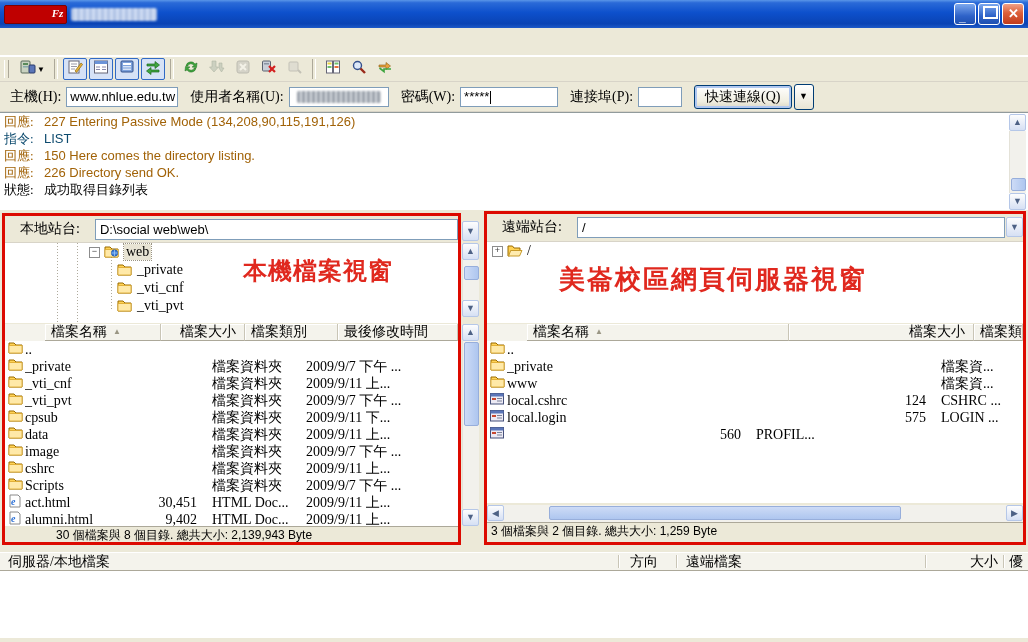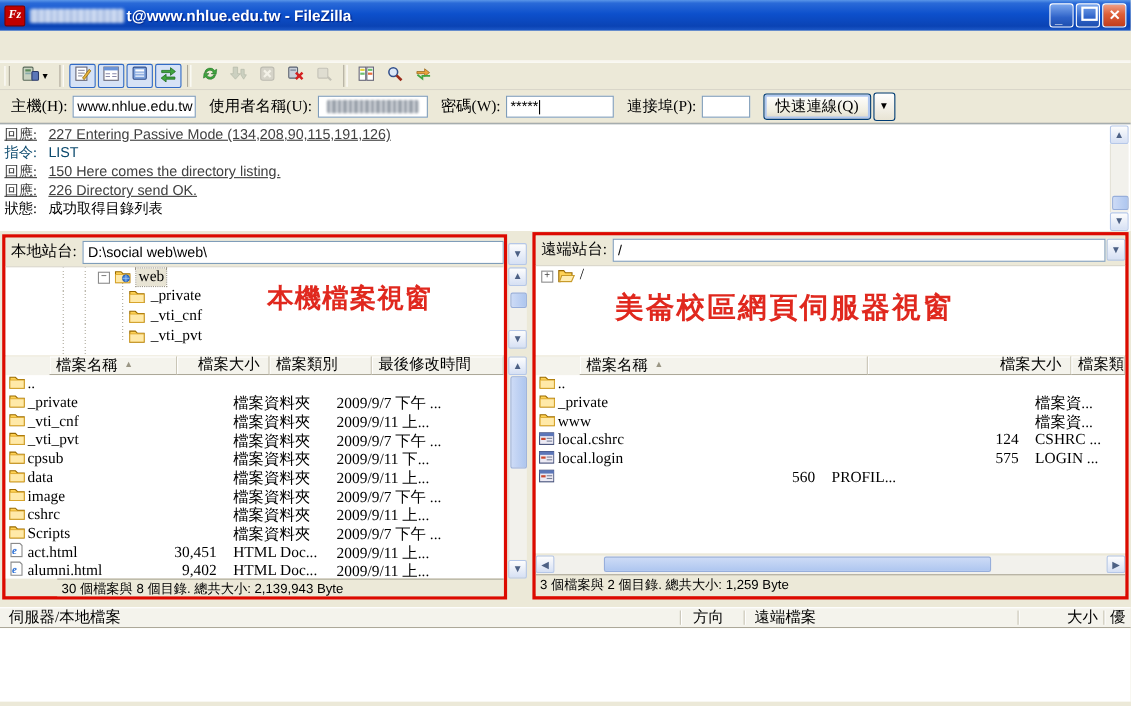--- a/index.html
+++ b/index.html
@@ -5,21 +5,21 @@
   html,body{margin:0;padding:0;}
   body{width:1028px;height:642px;position:relative;background:#ECE9D8;
        font-family:"Liberation Sans",sans-serif;overflow:hidden;
        -webkit-font-smoothing:none;}
 
   
   .titlebar{position:absolute;left:0;top:0;width:1028px;height:28px;
     background:linear-gradient(180deg,#5A96E8 0%,#2A6AD8 10%,#0D50CC 45%,#0A43B4 85%,#1E5AC8 100%);
     display:flex;align-items:center;padding-left:4px;box-sizing:border-box;}
   .appicon{width:17px;height:17px;background:#BF0000;border:1px solid #7d0000;border-radius:2px;
-    color:#fff;font:italic bold 11px/15px "Liberation Serif",serif;text-align:center;margin-right:4px;}
+    color:#fff;font:italic bold 11px/15px "Liberation Serif",serif;text-align:center;margin-right:4px;padding-left:44px;}
   .redact-title{width:86px;height:13px;border-radius:2px;margin-right:2px;
     background:repeating-linear-gradient(90deg,#cdd8ea 0 3px,#f0f4fa 3px 6px);filter:blur(1.3px);opacity:.85;}
   .titletext{color:#fff;font-weight:bold;font-size:14px;text-shadow:1px 1px 1px #00248a;white-space:nowrap;}
   .winbtns{position:absolute;right:4px;top:3px;display:flex;gap:2px;}
   .wbtn{width:22px;height:22px;border:1px solid #fff;border-radius:3px;box-sizing:border-box;
     background:linear-gradient(180deg,#7CA8EE,#2E62C8 60%,#1E4FB0);position:relative;}
   .wbtn.close{background:linear-gradient(180deg,#F0A088,#DD5F38 45%,#C13C1D);}
   .wbtn .glyph{position:absolute;color:#fff;font-weight:bold;}
   .wbtn.min .glyph{left:4px;bottom:0px;font-size:12px;}
   .wbtn.max .glyph{left:4px;top:2px;width:11px;height:9px;border:2px solid #fff;}
@@ -59,21 +59,21 @@
   .qc-caret{width:18px;height:24px;border:1px solid #003C74;border-radius:3px;
     background:linear-gradient(180deg,#fff,#E8E4D4);font-size:9px;text-align:center;line-height:22px;}
   .caret-line{display:inline-block;width:1px;height:13px;background:#000;vertical-align:middle;margin-left:1px;}
 
   
   .log{position:absolute;left:0;top:112px;width:1028px;height:98px;background:#fff;
     border-top:1px solid #919B9C;box-sizing:border-box;font-size:14px;overflow:hidden;}
   .logline{display:flex;line-height:16px;padding-top:1px;}
   .loglabel{width:40px;padding-left:4px;font-family:"Liberation Serif",serif;font-size:13px;flex:none;}
   .logtext{font-size:13px;}
-  .c-green{color:#404040;text-decoration:underline;} .c-blue{color:#0c4a6e;} .c-black{color:#000;}
+  .c-green{color:#a16207;} .c-blue{color:#0c4a6e;} .c-black{color:#000;}
 
   
   .sb-btn{position:absolute;width:17px;height:17px;background:linear-gradient(180deg,#FDFDFD,#D6E0F4);
     border:1px solid #B5C7E8;border-radius:2px;box-sizing:border-box;color:#4D6185;
     font-size:9px;text-align:center;line-height:15px;}
   .sb-track{position:absolute;width:17px;background:#F2F1EC;border-left:1px solid #E4E2D8;box-sizing:border-box;}
   .sb-thumb{position:absolute;width:15px;left:1px;background:linear-gradient(90deg,#CDDBF6,#AEC6EF);
     border:1px solid #97AEDB;border-radius:2px;box-sizing:border-box;}
   .h-btn{position:absolute;width:17px;height:16px;background:linear-gradient(180deg,#FDFDFD,#D6E0F4);
     border:1px solid #B5C7E8;border-radius:2px;box-sizing:border-box;color:#4D6185;font-size:9px;
@@ -83,21 +83,21 @@
 
   
   .main{position:absolute;left:0;top:210px;width:1028px;height:342px;background:#ECE9D8;}
   .redbox{position:absolute;border:3px solid #DC0A00;box-sizing:border-box;background:transparent;}
   #localbox{left:2px;top:3px;width:459px;height:332px;}
   #remotebox{left:484px;top:1px;width:542px;height:334px;}
   .boxinner{position:absolute;left:0;top:0;right:0;bottom:0;overflow:hidden;}
 
   .siterow{position:absolute;left:0;top:0;right:0;height:26px;background:#ECE9D8;
     display:flex;align-items:center;}
-  .sitelabel{font-size:14px;font-family:"Liberation Serif",serif;padding:0 5px;white-space:nowrap;}
+  .sitelabel{font-size:14px;font-family:"Liberation Serif",serif;padding:0 15px;white-space:nowrap;}
   .sitefield{height:21px;border:1px solid #7F9DB9;background:#fff;flex:1;font-size:13px;
     line-height:19px;padding-left:4px;box-sizing:border-box;white-space:nowrap;overflow:hidden;}
 
   .treearea{position:absolute;left:0;right:0;background:#fff;overflow:hidden;border-top:1px solid #D8D4C8;}
   #localbox .treearea{top:26px;height:80px;}
   #remotebox .treearea{top:27px;height:81px;}
   .titem{display:flex;align-items:center;height:18px;font-size:14px;
     font-family:"Liberation Serif",serif;white-space:nowrap;position:relative;z-index:2;}
   .titem .expander{display:none;width:9px;height:9px;border:1px solid #8c8c8c;background:#fff;
     font:9px/7px "Liberation Sans",sans-serif;text-align:center;margin-right:4px;flex:none;color:#444;}
@@ -143,21 +143,20 @@
   .qdiv{position:absolute;top:2px;width:1px;height:13px;background:#C9C5B6;box-shadow:1px 0 0 #fff;}
   .queuebody{position:absolute;left:0;top:571px;width:1028px;height:67px;background:#fff;}
   .bottomedge{position:absolute;left:0;top:638px;width:1028px;height:4px;background:#ECE9D8;}
 </style>
 </head>
 <body>
 
 <div class="titlebar">
   <div class="appicon">Fz</div>
   <div class="redact-title"></div>
-  <div class="titletext">t@www.nhlue.edu.tw - FileZilla</div>
   <div class="winbtns">
     <div class="wbtn min">
         <span class="glyph">_</span>
       </div>
     <div class="wbtn max">
         <span class="glyph"></span>
       </div>
     <div class="wbtn close">
         <span class="glyph">✕</span>
       </div>

